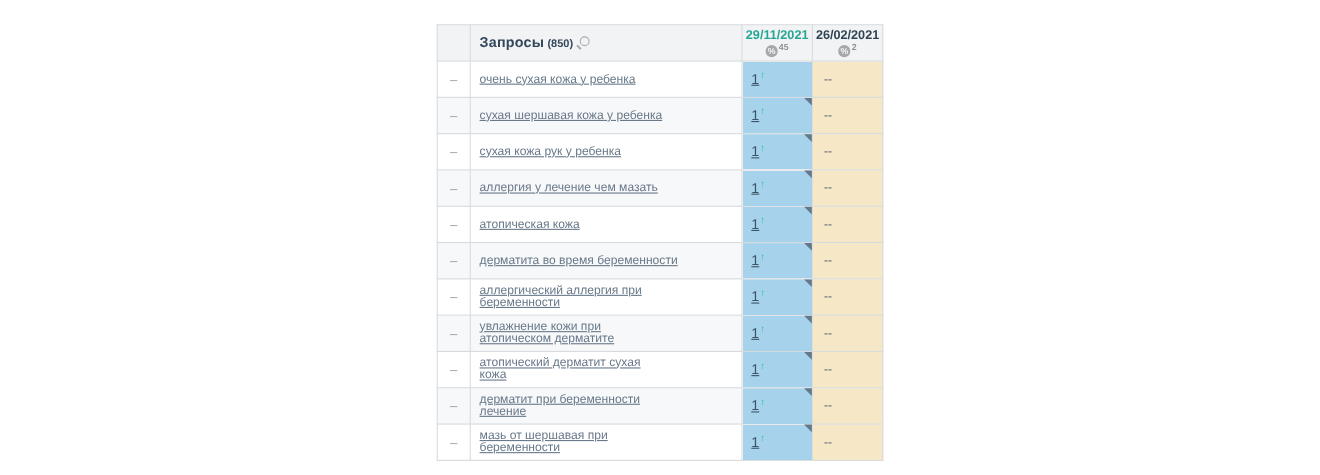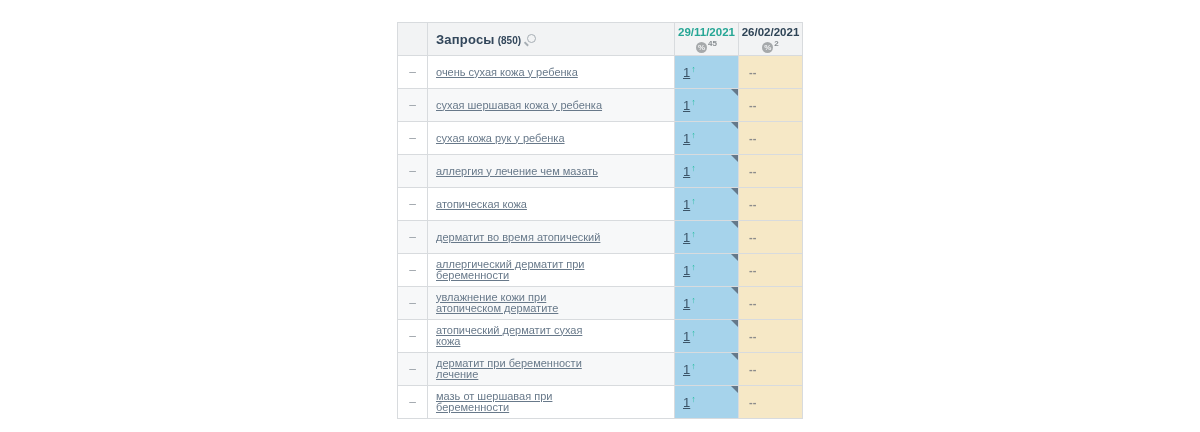--- a/index.html
+++ b/index.html
@@ -116,27 +116,27 @@
         <td class="cell-prev"><span>--</span></td>
       </tr>
       <tr>
         <td class="cell-sel"><span class="dash">–</span></td>
         <td class="cell-q"><span class="qt">атопическая кожа</span></td>
         <td class="cell-pos"><span class="pos-link"><span class="pos-num">1</span><span class="trend-up">↑</span></span><span class="note-corner"></span></td>
         <td class="cell-prev"><span>--</span></td>
       </tr>
       <tr>
         <td class="cell-sel"><span class="dash">–</span></td>
-        <td class="cell-q"><span class="qt">дерматит во время атопический</span></td>
+        <td class="cell-q"><span class="qt">дерматита во время беременности</span></td>
         <td class="cell-pos"><span class="pos-link"><span class="pos-num">1</span><span class="trend-up">↑</span></span><span class="note-corner"></span></td>
         <td class="cell-prev"><span>--</span></td>
       </tr>
       <tr>
         <td class="cell-sel"><span class="dash">–</span></td>
-        <td class="cell-q"><span class="qt">аллергический дерматит при
+        <td class="cell-q"><span class="qt">аллергический аллергия при
 беременности</span></td>
         <td class="cell-pos"><span class="pos-link"><span class="pos-num">1</span><span class="trend-up">↑</span></span><span class="note-corner"></span></td>
         <td class="cell-prev"><span>--</span></td>
       </tr>
       <tr>
         <td class="cell-sel"><span class="dash">–</span></td>
         <td class="cell-q"><span class="qt">увлажнение кожи при
 атопическом дерматите</span></td>
         <td class="cell-pos"><span class="pos-link"><span class="pos-num">1</span><span class="trend-up">↑</span></span><span class="note-corner"></span></td>
         <td class="cell-prev"><span>--</span></td>

